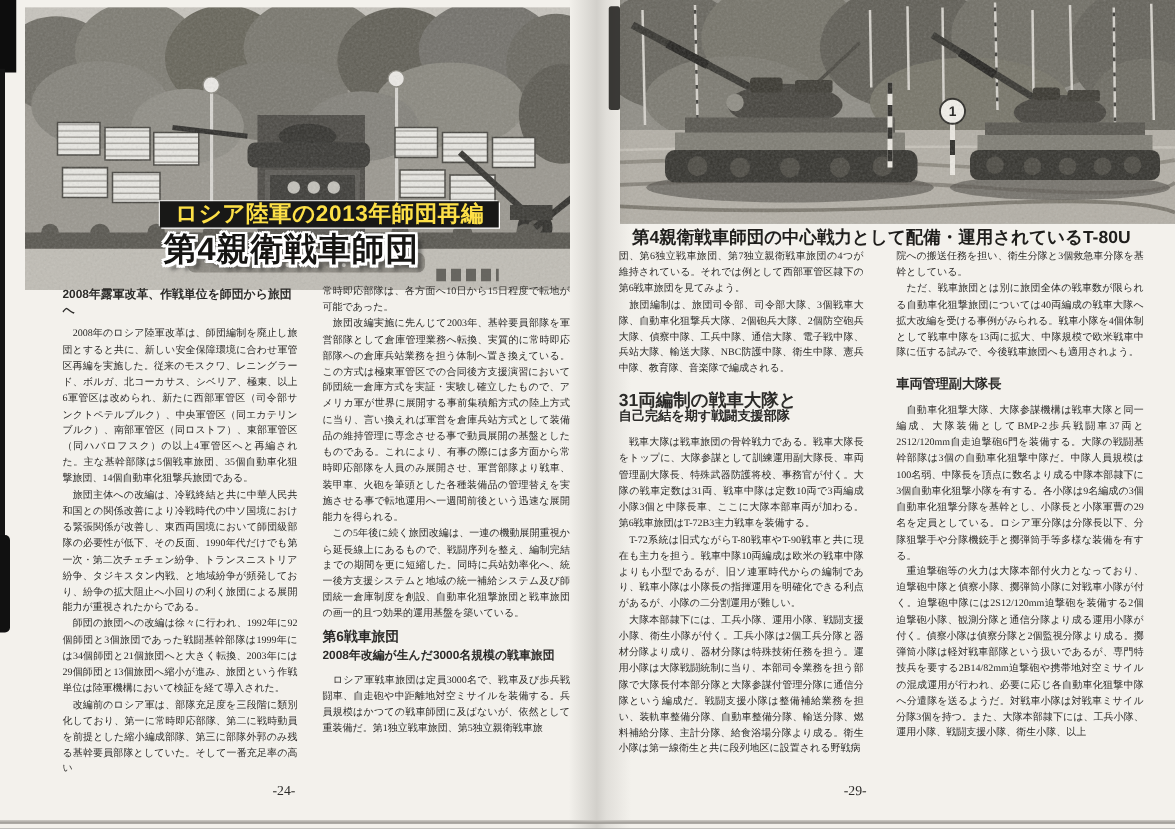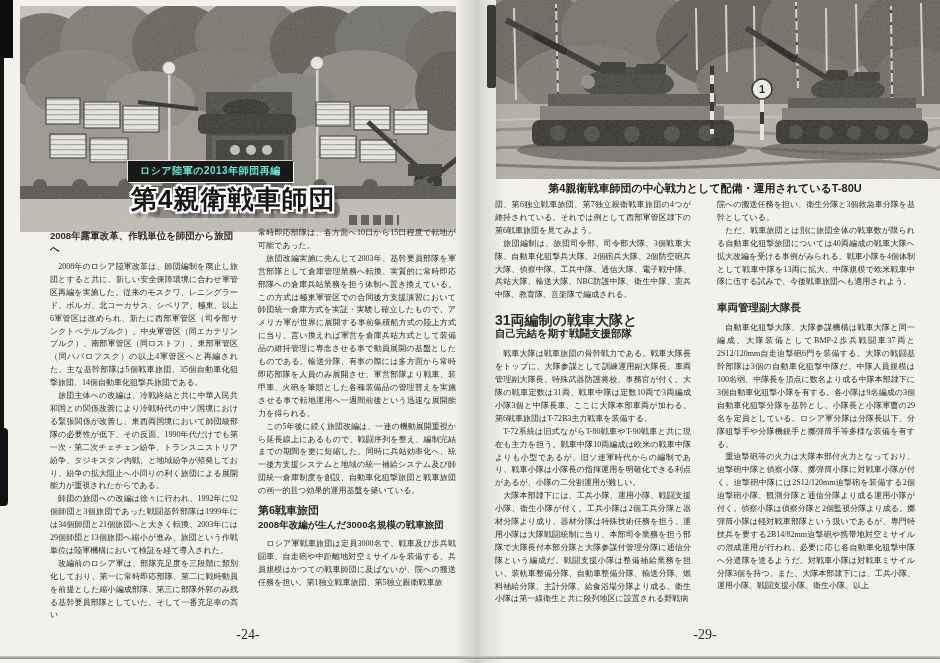--- a/index.html
+++ b/index.html
@@ -12,21 +12,21 @@
   .edge-black-blob{left:0;top:428px;width:8px;height:78px;background:#111;border-radius:0 4px 4px 0;}
   .edge-bottom-rule{left:0;top:656px;width:940px;height:3px;
       background:linear-gradient(#cfccc7,#908d88);}
   .gutter{left:455px;top:0;width:50px;height:663px;
       background:linear-gradient(90deg,rgba(0,0,0,0) 0%,rgba(60,57,52,.18) 45%,rgba(60,57,52,.10) 60%,rgba(0,0,0,0) 100%);}
   .gutter-mark{left:487px;top:5px;width:9px;height:83px;background:#1b1a18;opacity:.85;border-radius:2px;}
   
   .photo{display:block;}
   
   .banner{left:128px;top:161px;height:16px;padding:2px 12px 3px 12px;background:#181817;
-      color:#5eead4;font-family:"Liberation Sans",sans-serif;font-weight:bold;font-size:10px;
+      color:#fde047;font-family:"Liberation Sans",sans-serif;font-weight:bold;font-size:18px;
       line-height:16px;letter-spacing:.5px;box-shadow:1px 1px 0 #fff,-1px -1px 0 rgba(255,255,255,.7);}
   .main-title{left:131px;top:182px;font-family:"Liberation Sans",sans-serif;font-weight:bold;
       font-size:26px;letter-spacing:1px;color:#161513;
       text-shadow:-2px -2px 0 #fff,2px -2px 0 #fff,-2px 2px 0 #fff,2px 2px 0 #fff,
                   -2px 0 0 #fff,2px 0 0 #fff,0 -2px 0 #fff,0 2px 0 #fff,5px 5px 3px rgba(20,20,20,.5);}
   .credit-smudge{left:349px;top:215px;width:50px;height:10px;opacity:.75;filter:blur(.6px);
       background:repeating-linear-gradient(90deg,#4a4944 0 8px,rgba(0,0,0,0) 8px 12px);}
   
   .col{font-size:8px;line-height:12.9px;text-align:justify;overflow:hidden;}
   .col p{margin:0;}
@@ -36,22 +36,22 @@
   .col-r2{left:717px;top:199px;width:198px;height:422px;}
   .sec-head{font-family:"Liberation Sans",sans-serif;font-weight:bold;text-align:left;
       font-size:9.5px;line-height:13px;margin:3px 0 6px 0;}
   .sec-head.big1{font-size:11px;margin:6px 0 1px 0;}
   .sec-head.big2{font-size:9.5px;margin:0 0 7px 0;}
   .sec-head.mid{font-size:14px;margin:12px 0 0 0;}
   .sec-head.mid2{font-size:10.5px;margin:0 0 8px 0;}
   .sec-head.solo{font-size:10.5px;margin:12px 0 8px 0;}
   
   .photo-caption{left:495px;top:181px;width:420px;text-align:center;
-      font-family:"Liberation Sans",sans-serif;font-weight:bold;font-size:11px;color:#1f1e1c;}
-  .pageno{top:627px;width:60px;text-align:center;font-size:14px;color:#2c2b29;}
+      font-family:"Liberation Sans",sans-serif;font-weight:bold;font-size:14px;color:#1f1e1c;}
+  .pageno{top:627px;width:60px;text-align:left;font-size:11px;color:#2c2b29;}
   .pageno-left{left:218px;}
   .pageno-right{left:675px;}
 </style>
 </head>
 <body>
 
 <div class="spread">
 
   <div class="abs" style="left:14px;top:0;width:446px;height:663px;"></div>
 
@@ -170,25 +170,25 @@
   <div class="abs col col-l1">
     <div class="sec-head">2008年露軍改革、作戦単位を師団から旅団へ</div>
     <p>　2008年のロシア陸軍改革は、師団編制を廃止し旅団とすると共に、新しい安全保障環境に合わせ軍管区再編を実施した。従来のモスクワ、レニングラード、ボルガ、北コーカサス、シベリア、極東、以上6軍管区は改められ、新たに西部軍管区（司令部サンクトペテルブルク）、中央軍管区（同エカテリンブルク）、南部軍管区（同ロストフ）、東部軍管区（同ハバロフスク）の以上4軍管区へと再編された。主な基幹部隊は5個戦車旅団、35個自動車化狙撃旅団、14個自動車化狙撃兵旅団である。</p>
     <p>　旅団主体への改編は、冷戦終結と共に中華人民共和国との関係改善により冷戦時代の中ソ国境における緊張関係が改善し、東西両国境において師団級部隊の必要性が低下、その反面、1990年代だけでも第一次・第二次チェチェン紛争、トランスニストリア紛争、タジキスタン内戦、と地域紛争が頻発しており、紛争の拡大阻止へ小回りの利く旅団による展開能力が重視されたからである。</p>
     <p>　師団の旅団への改編は徐々に行われ、1992年に92個師団と3個旅団であった戦闘基幹部隊は1999年には34個師団と21個旅団へと大きく転換、2003年には29個師団と13個旅団へ縮小が進み、旅団という作戦単位は陸軍機構において検証を経て導入された。</p>
     <p>　改編前のロシア軍は、部隊充足度を三段階に類別化しており、第一に常時即応部隊、第二に戦時動員を前提とした縮小編成部隊、第三に部隊外郭のみ残る基幹要員部隊としていた。そして一番充足率の高い</p>
   </div>
 
   <div class="abs col col-l2">
     <p>常時即応部隊は、各方面へ10日から15日程度で転地が可能であった。</p>
-    <p>　旅団改編実施に先んじて2003年、基幹要員部隊を軍営部隊として倉庫管理業務へ転換、実質的に常時即応部隊への倉庫兵站業務を担う体制へ置き換えている。この方式は極東軍管区での合同後方支援演習において師団統一倉庫方式を実証・実験し確立したもので、アメリカ軍が世界に展開する事前集積船方式の陸上方式に当り、言い換えれば軍営を倉庫兵站方式として装備品の維持管理に専念させる事で動員展開の基盤としたものである。輸送分隊、有事の際には多方面から常時即応部隊を人員のみ展開させ、軍営部隊より戦車、装甲車、火砲を筆頭とした各種装備品の管理替えを実施させる事で転地運用へ一週間前後という迅速な展開能力を得られる。</p>
+    <p>　旅団改編実施に先んじて2003年、基幹要員部隊を軍営部隊として倉庫管理業務へ転換、実質的に常時即応部隊への倉庫兵站業務を担う体制へ置き換えている。この方式は極東軍管区での合同後方支援演習において師団統一倉庫方式を実証・実験し確立したもので、アメリカ軍が世界に展開する事前集積船方式の陸上方式に当り、言い換えれば軍営を倉庫兵站方式として装備品の維持管理に専念させる事で動員展開の基盤としたものである。これにより、有事の際には多方面から常時即応部隊を人員のみ展開させ、軍営部隊より戦車、装甲車、火砲を筆頭とした各種装備品の管理替えを実施させる事で転地運用へ一週間前後という迅速な展開能力を得られる。</p>
     <p>　この5年後に続く旅団改編は、一連の機動展開重視から延長線上にあるもので、戦闘序列を整え、編制完結までの期間を更に短縮した。同時に兵站効率化へ、統一後方支援システムと地域の統一補給システム及び師団統一倉庫制度を創設、自動車化狙撃旅団と戦車旅団の画一的且つ効果的運用基盤を築いている。</p>
     <div class="sec-head big1">第6戦車旅団</div>
     <div class="sec-head big2">2008年改編が生んだ3000名規模の戦車旅団</div>
-    <p>　ロシア軍戦車旅団は定員3000名で、戦車及び歩兵戦闘車、自走砲や中距離地対空ミサイルを装備する。兵員規模はかつての戦車師団に及ばないが、院への搬送任務を担い。第1独立戦車旅団、第5独立親衛戦車旅</p>
+    <p>　ロシア軍戦車旅団は定員3000名で、戦車及び歩兵戦闘車、自走砲や中距離地対空ミサイルを装備する。兵員規模はかつての戦車師団に及ばないが、依然として重装備だ。第1独立戦車旅団、第5独立親衛戦車旅</p>
   </div>
 
   <div class="abs pageno pageno-left">-24-</div>
 
   <div class="abs" style="left:460px;top:0;width:480px;height:663px;"></div>
 
   <svg class="abs photo" style="left:496px;top:0;" width="444" height="179" viewBox="0 0 444 179">
     <rect width="444" height="179" fill="#8f8d85"></rect>
     <g>
       <ellipse cx="40" cy="40" rx="60" ry="48" fill="#67655d"></ellipse>

